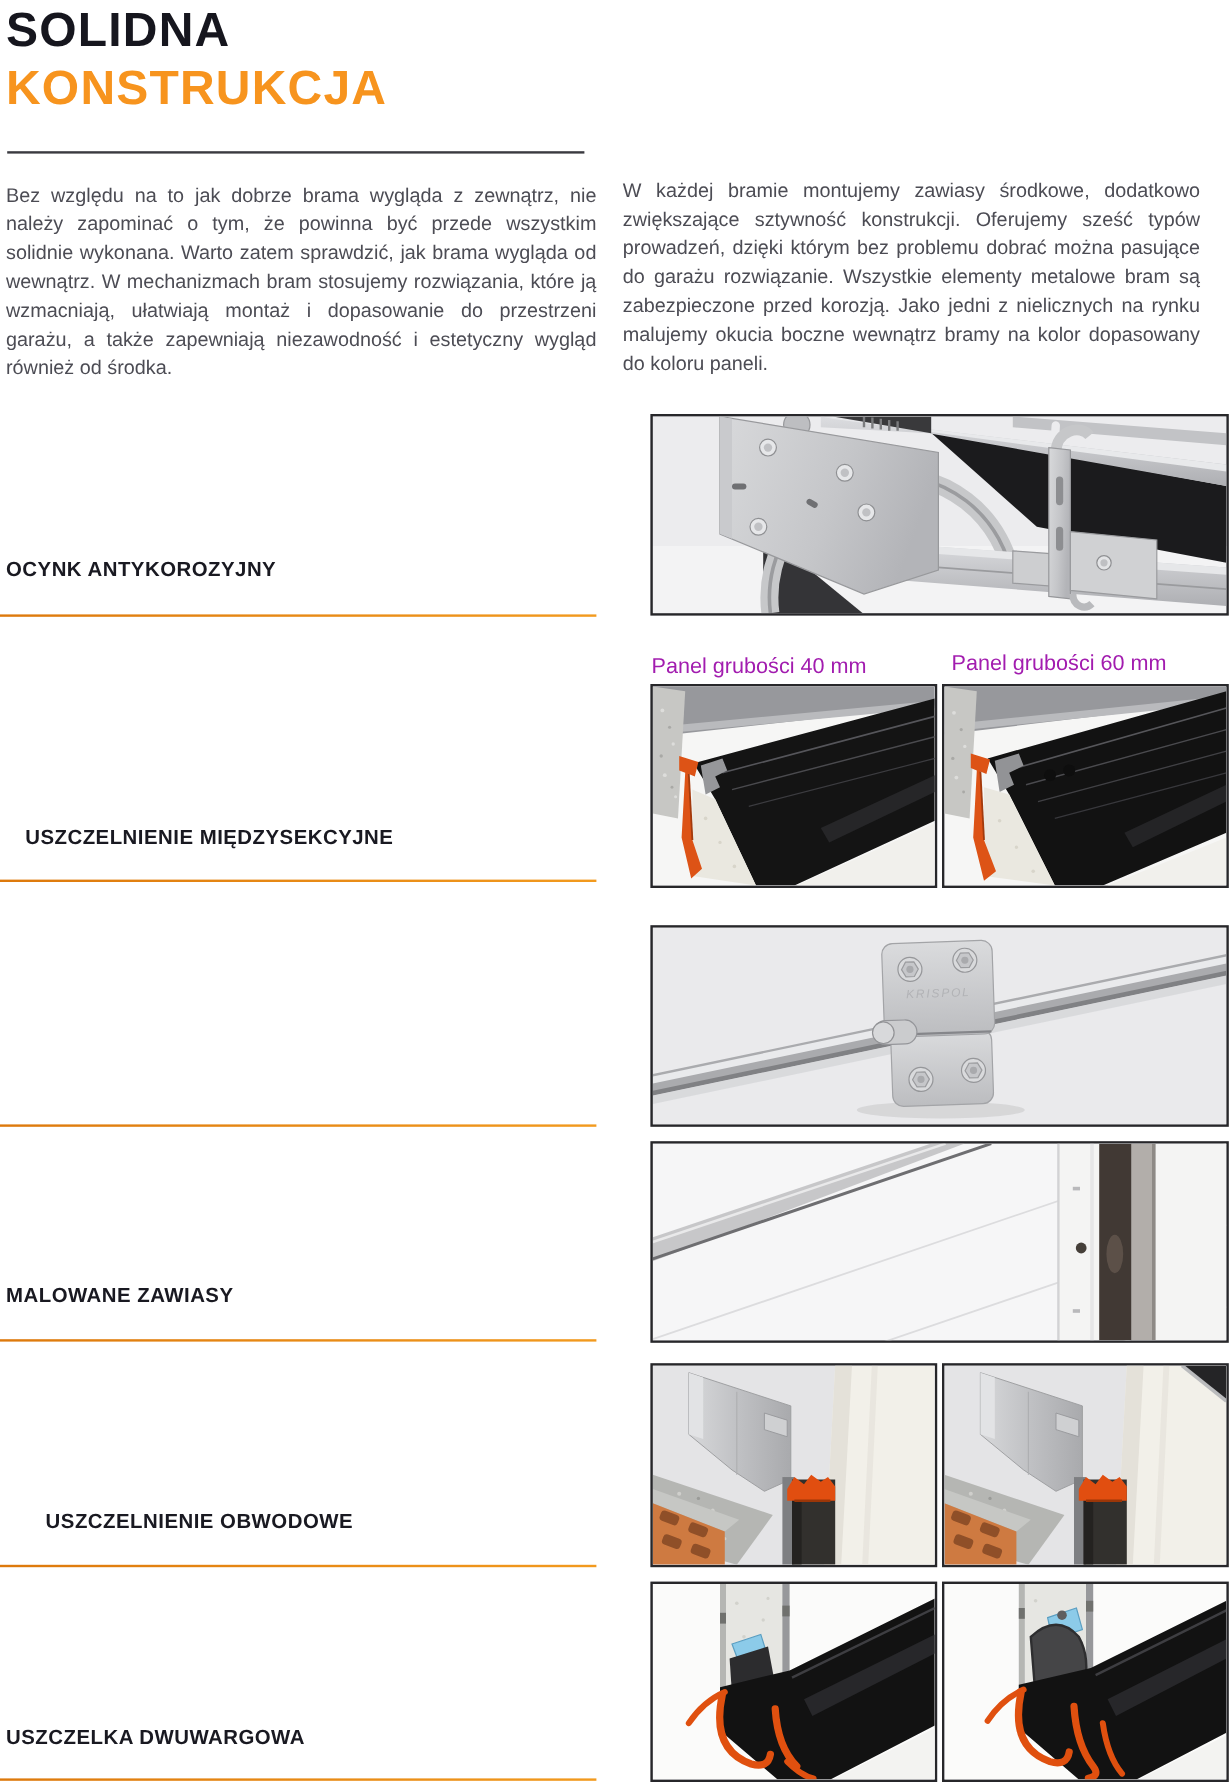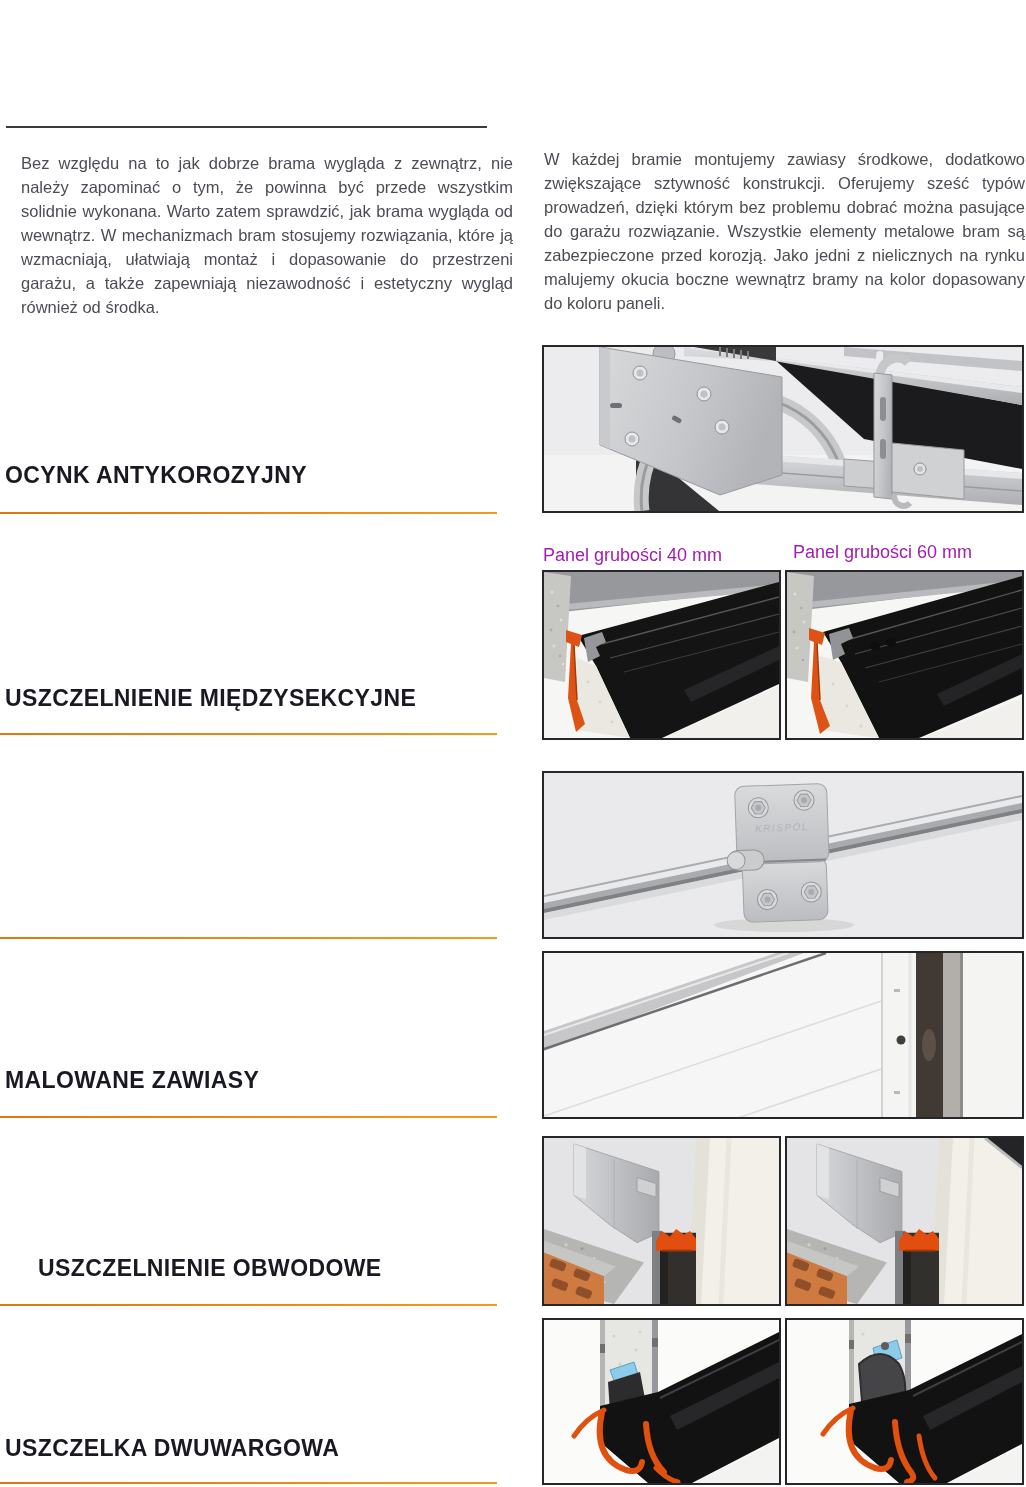--- a/index.html
+++ b/index.html
@@ -6,47 +6,48 @@
   html,body { background:#ffffff; }
   body { font-family:"Liberation Sans", sans-serif; }
   .page { position:relative; width:1026px; height:1487px; background:#ffffff; overflow:hidden; }
 
   .title { position:absolute; left:5px; top:1px; font-size:40px; line-height:49px;
            font-weight:700; letter-spacing:1px; color:#16161e; }
   .title .line2 { display:block; color:#F7941E; }
   .title-rule { position:absolute; left:6px; top:126px; width:481px; height:2px; background:#3a3a40; }
 
   .para { position:absolute; font-size:16.5px; line-height:24px; color:#4c4c54; text-align:justify; }
-  .para-left  { left:21px;  top:151px; width:492px; }
-  .para-right { left:544px; top:147px; width:481px; }
-
-  .sec-label { position:absolute; left:5px; font-size:23px; line-height:28px; font-weight:700;
+  .para-left  { left:5px;  top:151px; width:492px; }
+  .para-right { left:519px; top:147px; width:481px; }
+
+  .sec-label { position:absolute; left:5px; font-size:17px; line-height:28px; font-weight:700;
                letter-spacing:0.4px; color:#191921; white-space:nowrap; }
   .sec-rule  { position:absolute; left:0; width:497px; height:2px;
                background:linear-gradient(90deg,#dd790c,#f29a1e); }
 
   .fig { position:absolute; border:2px solid #27272a; background:#ececee; overflow:hidden; }
   .fig svg { display:block; width:100%; height:100%; }
 
   .panel-label { position:absolute; font-size:18px; line-height:22px; color:#a21caf; white-space:nowrap; }
 </style>
 </head>
 <body>
 
 <div class="page">
 
+  <h1 class="title"><span>SOLIDNA</span><span class="line2">KONSTRUKCJA</span></h1>
   <div class="title-rule"></div>
 
   <p class="para para-left">Bez względu na to jak dobrze brama wygląda z zewnątrz, nie należy zapominać o tym, że powinna być przede wszystkim solidnie wykonana. Warto zatem sprawdzić, jak brama wygląda od wewnątrz. W mechanizmach bram stosujemy rozwiązania, które ją wzmacniają, ułatwiają montaż i dopasowanie do przestrzeni garażu, a także zapewniają niezawodność i estetyczny wygląd również od środka.</p>
   <p class="para para-right">W każdej bramie montujemy zawiasy środkowe, dodatkowo zwiększające sztywność konstrukcji. Oferujemy sześć typów prowadzeń, dzięki którym bez problemu dobrać można pasujące do garażu rozwiązanie. Wszystkie elementy metalowe bram są zabezpieczone przed korozją. Jako jedni z nielicznych na rynku malujemy okucia boczne wewnątrz bramy na kolor dopasowany do koloru paneli.</p>
 
   <div class="sec-label" style="top:461px;">OCYNK ANTYKOROZYJNY</div>
   <div class="sec-rule" style="top:512px;"></div>
 
-  <div class="sec-label" style="top:684px;">USZCZELNIENIE MIĘDZYSEKCYJNE</div>
+  <div class="sec-label" style="top:684px;margin-left:16px;">USZCZELNIENIE MIĘDZYSEKCYJNE</div>
   <div class="sec-rule" style="top:733px;"></div>
 
   <div class="sec-rule" style="top:937px;"></div>
 
   <div class="sec-label" style="top:1066px;">MALOWANE ZAWIASY</div>
   <div class="sec-rule" style="top:1116px;"></div>
 
   <div class="sec-label" style="top:1254px;margin-left:33px;">USZCZELNIENIE OBWODOWE</div>
   <div class="sec-rule" style="top:1304px;"></div>
 

